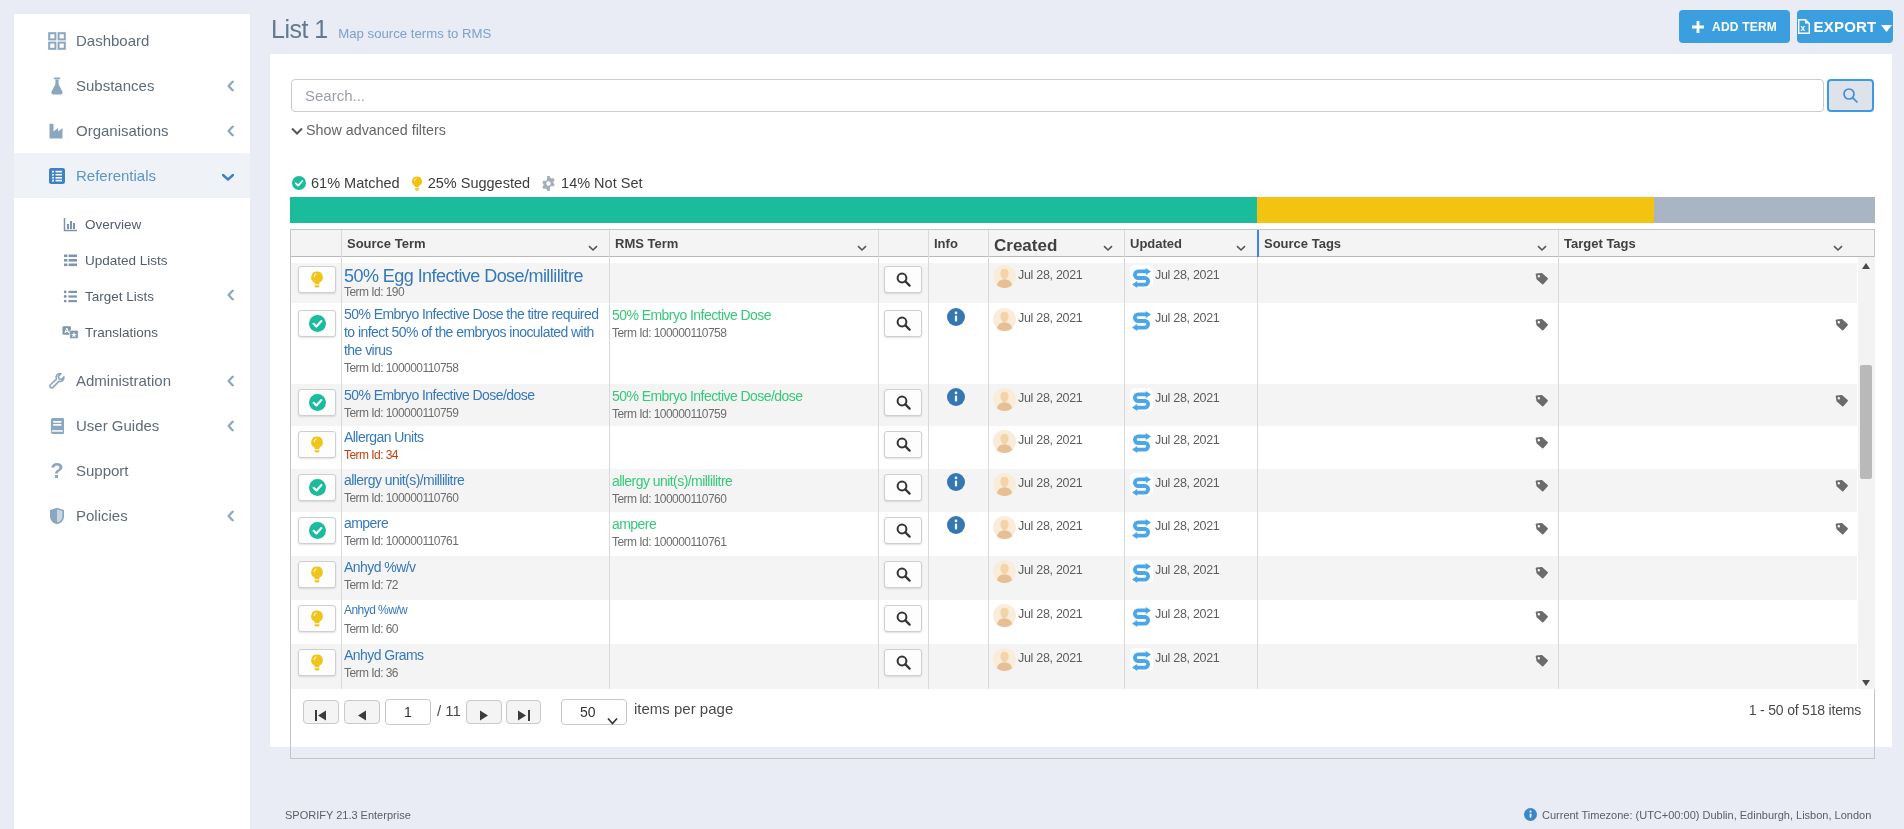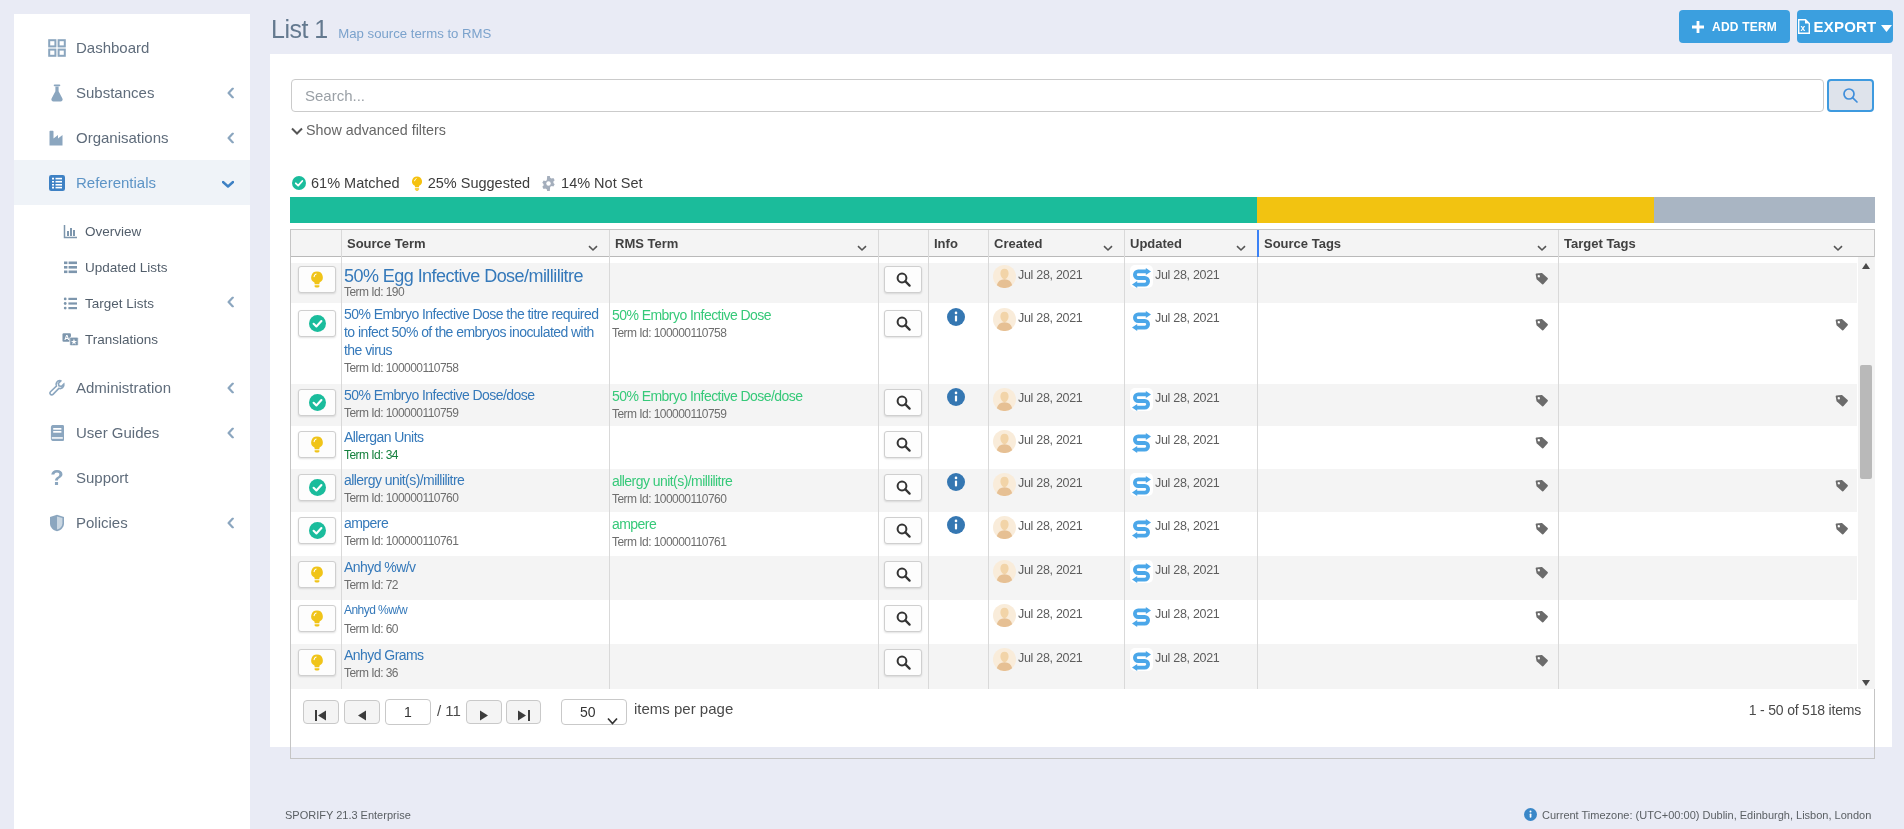--- a/index.html
+++ b/index.html
@@ -1,16 +1,16 @@
 <!DOCTYPE html>
 <html><head><meta charset="utf-8">
 <style>
 * { margin:0; padding:0; box-sizing:border-box; }
 html,body { width:1904px; height:829px; background:#e9ebf5; font-family:"Liberation Sans",sans-serif; overflow:hidden; position:relative; }
-#sidebar { position:absolute; left:14px; top:14px; width:236px; height:815px; background:#fff; padding-top:11px; }
+#sidebar { position:absolute; left:14px; top:14px; width:236px; height:815px; background:#fff; padding-top:4px; }
 .sitem { display:flex; align-items:center; font-size:15px; position:relative; }
 .sic { width:18px; margin-left:34px; margin-right:10px; display:flex; justify-content:center; }
 .chev { position:absolute; right:16px; top:50%; transform:translateY(-50%); }
 #submenu { padding-top:8px; padding-bottom:8px; }
 .subitem { height:36px; display:flex; align-items:center; font-size:13.5px; color:#525e6b; position:relative; }
 .subic { width:17px; margin-left:48px; margin-right:6px; display:flex; justify-content:center; }
 #title { position:absolute; left:271px; top:15px; }
 #panel { position:absolute; left:270px; top:54px; width:1622px; height:693px; background:#fff; }
 #search { position:absolute; left:21px; top:25px; width:1533px; height:33px; border:1px solid #cbcbcb; border-radius:4px; font-size:15px; color:#9aa0a6; padding-left:13px; line-height:31px; background:#fff; }
 #searchbtn { position:absolute; left:1557px; top:25px; width:47px; height:33px; border:2px solid #3e9adf; border-radius:4px; background:#dee3eb; display:flex; align-items:center; justify-content:center; }
@@ -266,21 +266,21 @@
               <path d="M1 1.2 5 5l4-3.8" fill="none" stroke="#555" stroke-width="1.6"></path>
             </svg></span>
         </div>
         <div style="position:absolute;left:587px;top:0;width:49px;height:27px;border-left:1px solid #d9d9d9;">
           <span style="position:absolute;left:5px;top:6px;font-weight:bold;font-size:13px;color:#414141"></span>
         </div>
         <div style="position:absolute;left:637px;top:0;width:59px;height:27px;border-left:1px solid #d9d9d9;">
           <span style="position:absolute;left:5px;top:6px;font-weight:bold;font-size:13px;color:#414141">Info</span>
         </div>
         <div style="position:absolute;left:697px;top:0;width:135px;height:27px;border-left:1px solid #d9d9d9;">
-          <span style="position:absolute;left:5px;top:6px;font-weight:bold;font-size:13px;color:#414141">Created</span>
+          <span style="position:absolute;left:5px;top:6px;font-weight:bold;font-size:17px;color:#414141">Created</span>
           <span style="position:absolute;right:10px;top:8px;color:#555"><svg width="10" height="7" viewBox="0 0 10 7">
               <path d="M1 1.2 5 5l4-3.8" fill="none" stroke="#555" stroke-width="1.6"></path>
             </svg></span>
         </div>
         <div style="position:absolute;left:833px;top:0;width:132px;height:27px;border-left:1px solid #d9d9d9;">
           <span style="position:absolute;left:5px;top:6px;font-weight:bold;font-size:13px;color:#414141">Updated</span>
           <span style="position:absolute;right:10px;top:8px;color:#555"><svg width="10" height="7" viewBox="0 0 10 7">
               <path d="M1 1.2 5 5l4-3.8" fill="none" stroke="#555" stroke-width="1.6"></path>
             </svg></span>
         </div>
@@ -443,21 +443,21 @@
           <svg width="14" height="17" viewBox="0 0 14 17">
             <g transform="scale(1.0)" fill="#f0c419">
               <path d="M7 .5a5.8 5.8 0 0 1 2.6 11l-.35 1.7H4.75L4.4 11.5A5.8 5.8 0 0 1 7 .5z"></path>
               <rect x="4.4" y="14.2" width="5.2" height="1.7" rx="0.8"></rect>
               <path d="M5.3 16.6h3.4a1.8 1.8 0 0 1-3.4 0z"></path>
               <path d="M4.1 5.6a3.2 3.2 0 0 1 2-2.6" fill="none" stroke="#fff" stroke-width="1.1" stroke-linecap="round"></path>
             </g>
           </svg>
         </div>
         <div style="position:absolute;left:53px;top:172px;font-size:14px;letter-spacing:-0.55px;color:#3579ba;white-space:nowrap">Allergan Units</div>
-        <div style="position:absolute;left:53px;top:191px;font-size:12px;letter-spacing:-0.55px;color:#15803d;white-space:nowrap">Term Id: 34</div>
+        <div style="position:absolute;left:53px;top:191px;font-size:12px;letter-spacing:-0.55px;color:#c2410c;white-space:nowrap">Term Id: 34</div>
         <div class="sqbtn" style="left:593px;top:174px;">
           <svg width="15" height="15" viewBox="0 0 15 15">
             <circle cx="6" cy="6" r="4.4" fill="none" stroke="#333" stroke-width="2"></circle>
             <line x1="9.4" y1="9.4" x2="13.6" y2="13.6" stroke="#333" stroke-width="2.2" stroke-linecap="round"></line>
           </svg>
         </div>
         <div style="position:absolute;left:702px;top:173px;line-height:0"><svg width="23" height="23" viewBox="0 0 23 23">
             <circle cx="11.5" cy="11.5" r="11.5" fill="#f9ecda"></circle>
             <path d="M3.8 20.3a7.9 7.9 0 0 1 15.4 0A11.46 11.46 0 0 1 11.5 23a11.46 11.46 0 0 1-7.7-2.7z" fill="#e6c094"></path>
             <path d="M11.5 3.8c2.7 0 4.1 2 4.1 4.4 0 2.6-1.6 5.8-4.1 5.8s-4.1-3.2-4.1-5.8c0-2.4 1.4-4.4 4.1-4.4z" fill="#f2d4a8"></path>

